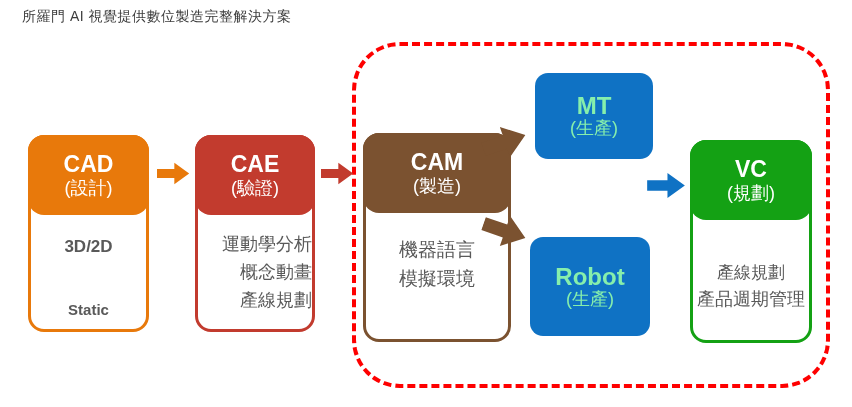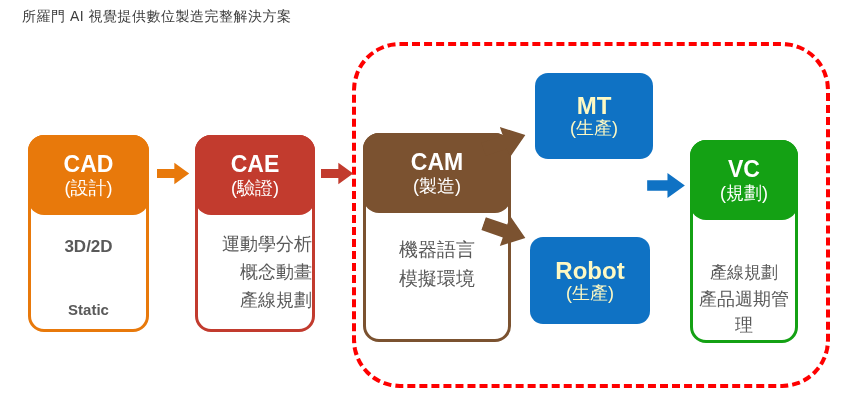--- a/index.html
+++ b/index.html
@@ -31,43 +31,43 @@
   }
   .bodytxt .ln { font-weight:500; }
 
   .cad  { border-color:#E8790B; } .cad .hdr  { background:#E8790B; }
   .cae  { border-color:#C23B2E; } .cae .hdr  { background:#C23B2E; }
   .cam  { border-color:#7B5230; } .cam .hdr  { background:#7B5230; }
   .vc   { border-color:#14A114; } .vc .hdr   { background:#14A114; }
 
   
   .solidbox {
-    position:absolute; background:#0F72C4; border-radius:13px; color:#fef9c3;
+    position:absolute; background:#0F72C4; border-radius:13px; color:#86efac;
     display:flex; flex-direction:column; align-items:center; justify-content:center;
     line-height:1.08; text-align:center;
   }
   .solidbox .en { font-size:24px; font-weight:600; }
   .solidbox .zh { font-size:18px; font-weight:500; }
 
   
   .scope {
     position:absolute; left:352px; top:42px; width:478px; height:346px;
     border:4px dashed #FE0000; border-radius:48px; box-sizing:border-box;
   }
 
   .arrow { position:absolute; }
   .arrow svg { display:block; width:100%; height:100%; }
 
   
   .cad  { left:28px;  top:135px; width:121px; height:197px; }
   .cae  { left:195px; top:135px; width:120px; height:197px; }
   .cam  { left:363px; top:133px; width:148px; height:209px; }
-  .vc   { left:690px; top:140px; width:108px; height:203px; }
+  .vc   { left:690px; top:140px; width:122px; height:203px; }
   .mt    { left:535px; top:73px;  width:118px; height:86px; }
-  .robot { left:530px; top:237px; width:120px; height:87px; }
+  .robot { left:530px; top:237px; width:120px; height:99px; }
 
   .cad .bodytxt { padding-top:22px;gap:24px; }
   .cad .ln1 { font-size:17px; font-weight:700; }
   .cad .ln2 { font-size:15px; font-weight:700; margin-top:20px; }
   .cae .bodytxt { padding-top:15px;align-items:flex-end; }
   .cae .ln { font-size:18px; line-height:28px; }
   .cam .bodytxt { padding-top:22px; }
   .cam .ln { font-size:19px; line-height:29px; }
   .vc .bodytxt { padding-top:40px; }
   .vc .ln1 { font-size:17px; line-height:26px; }

